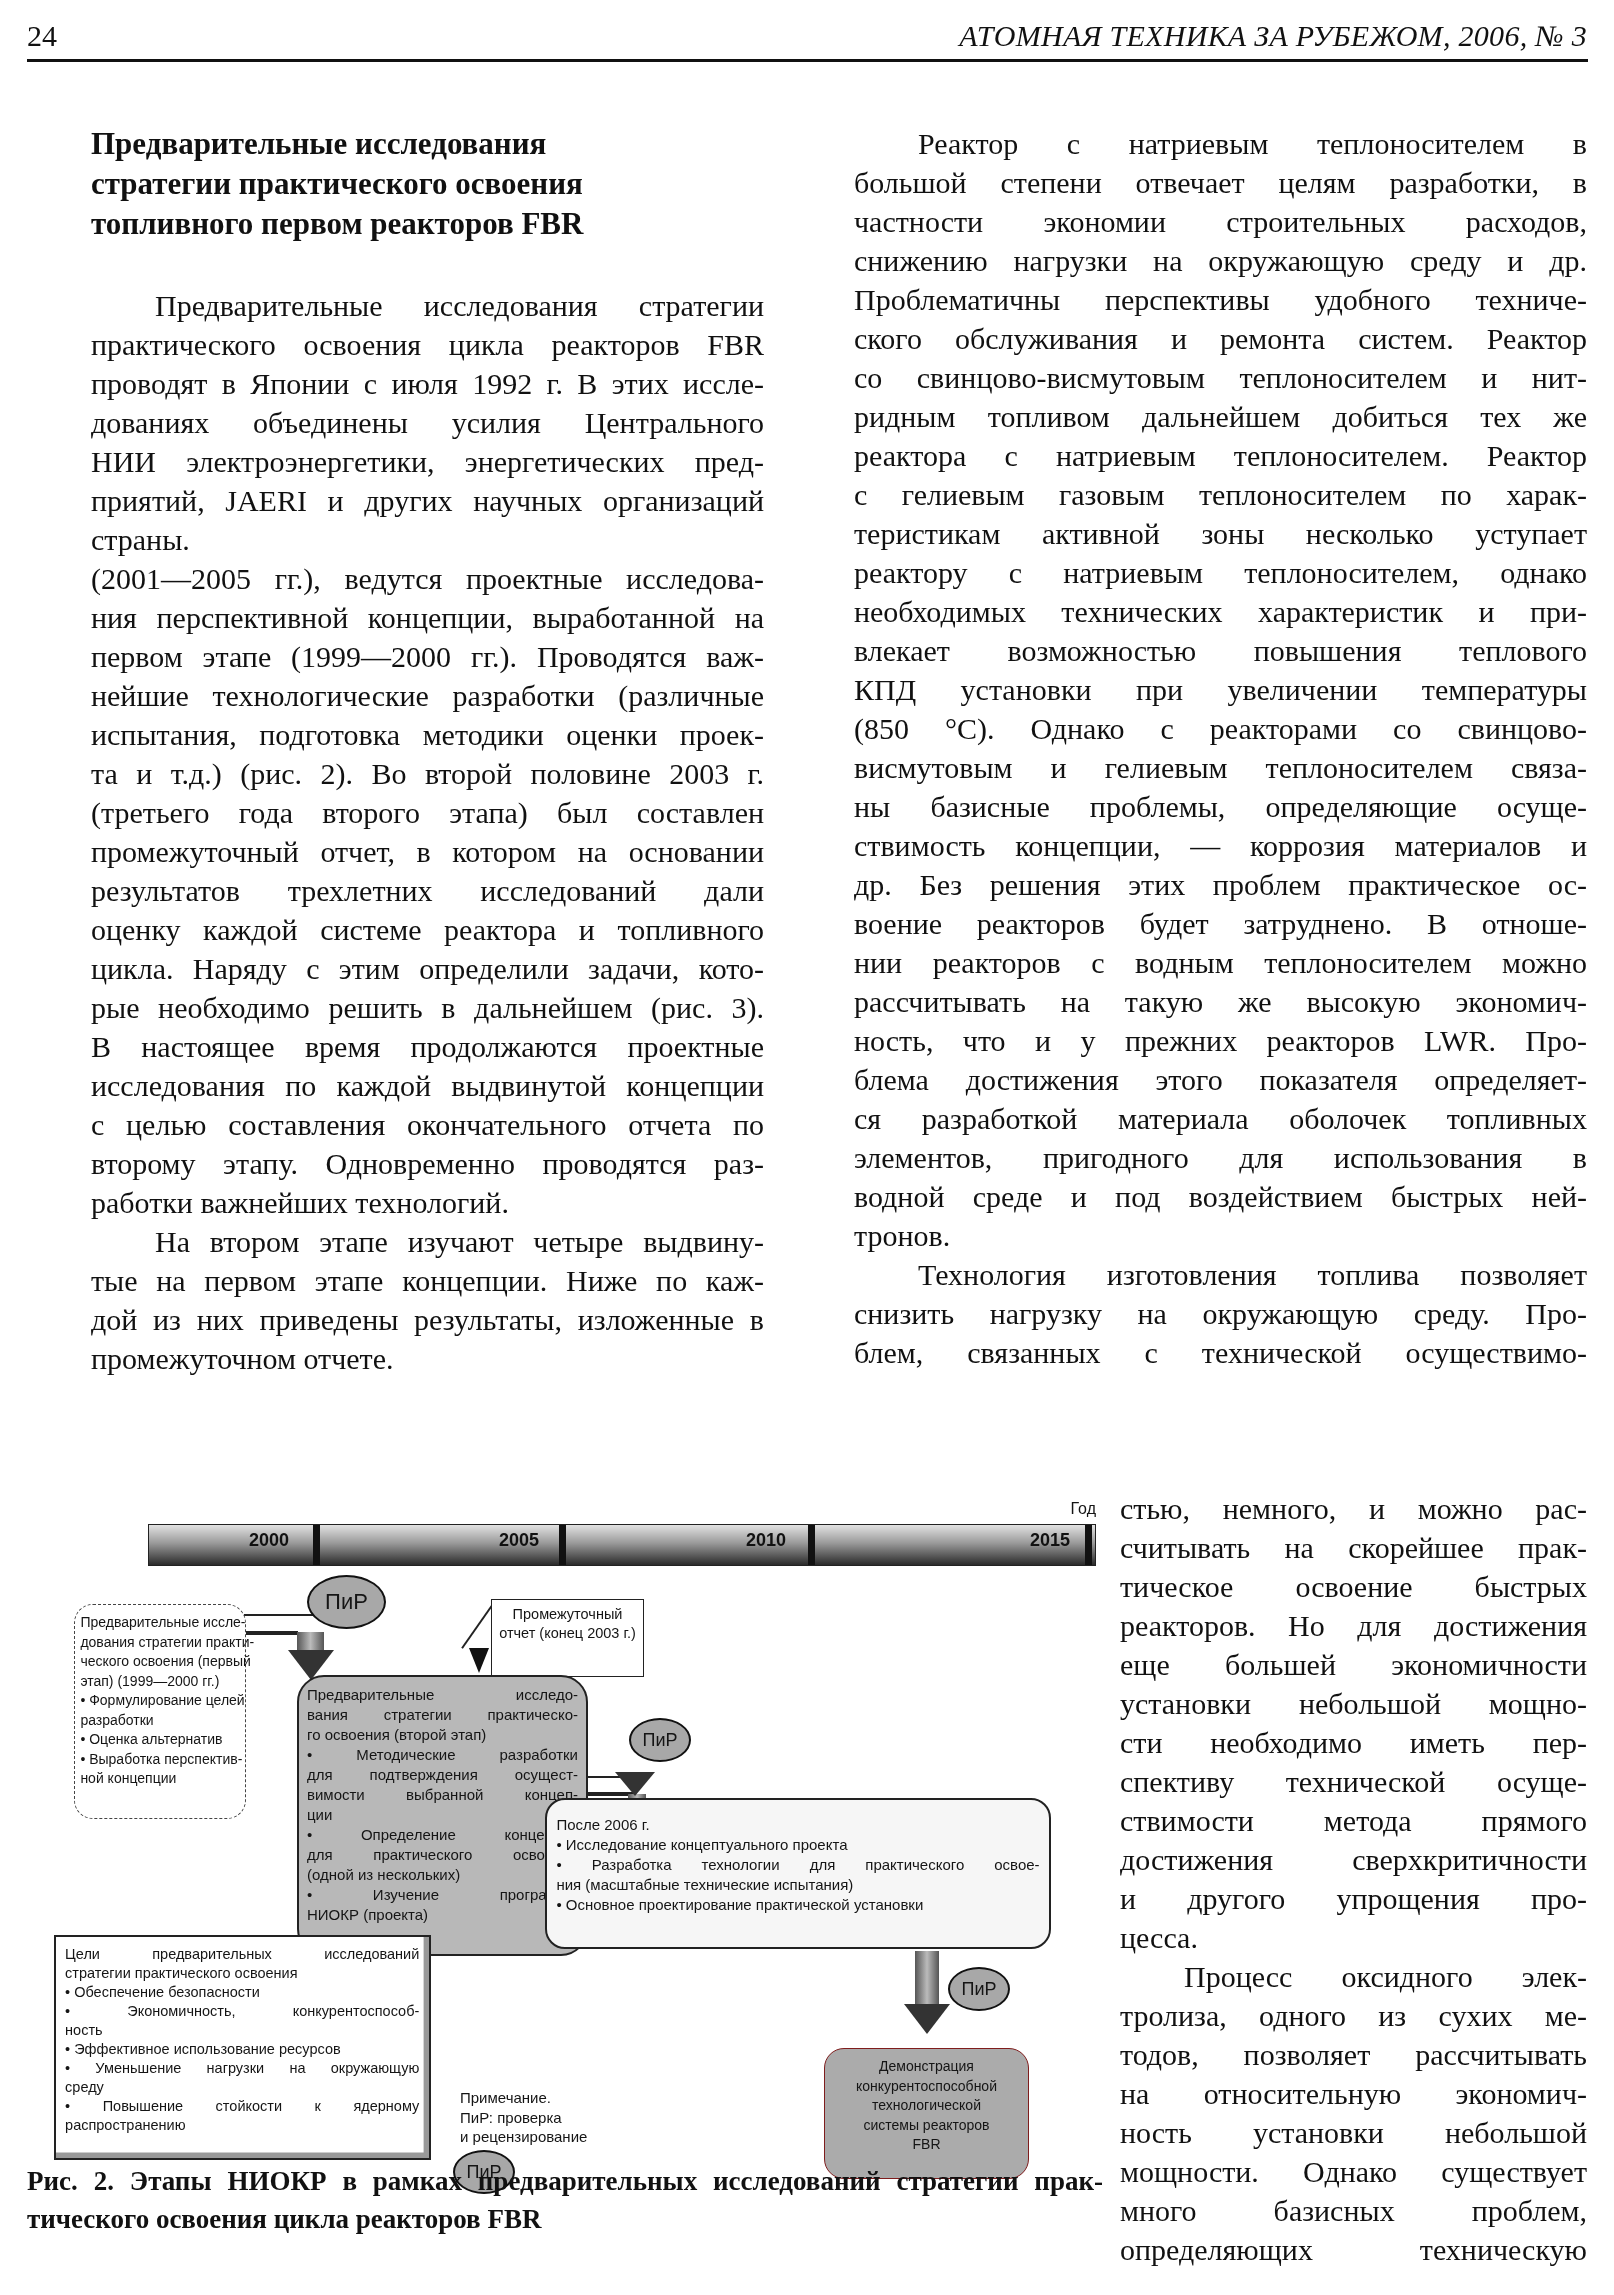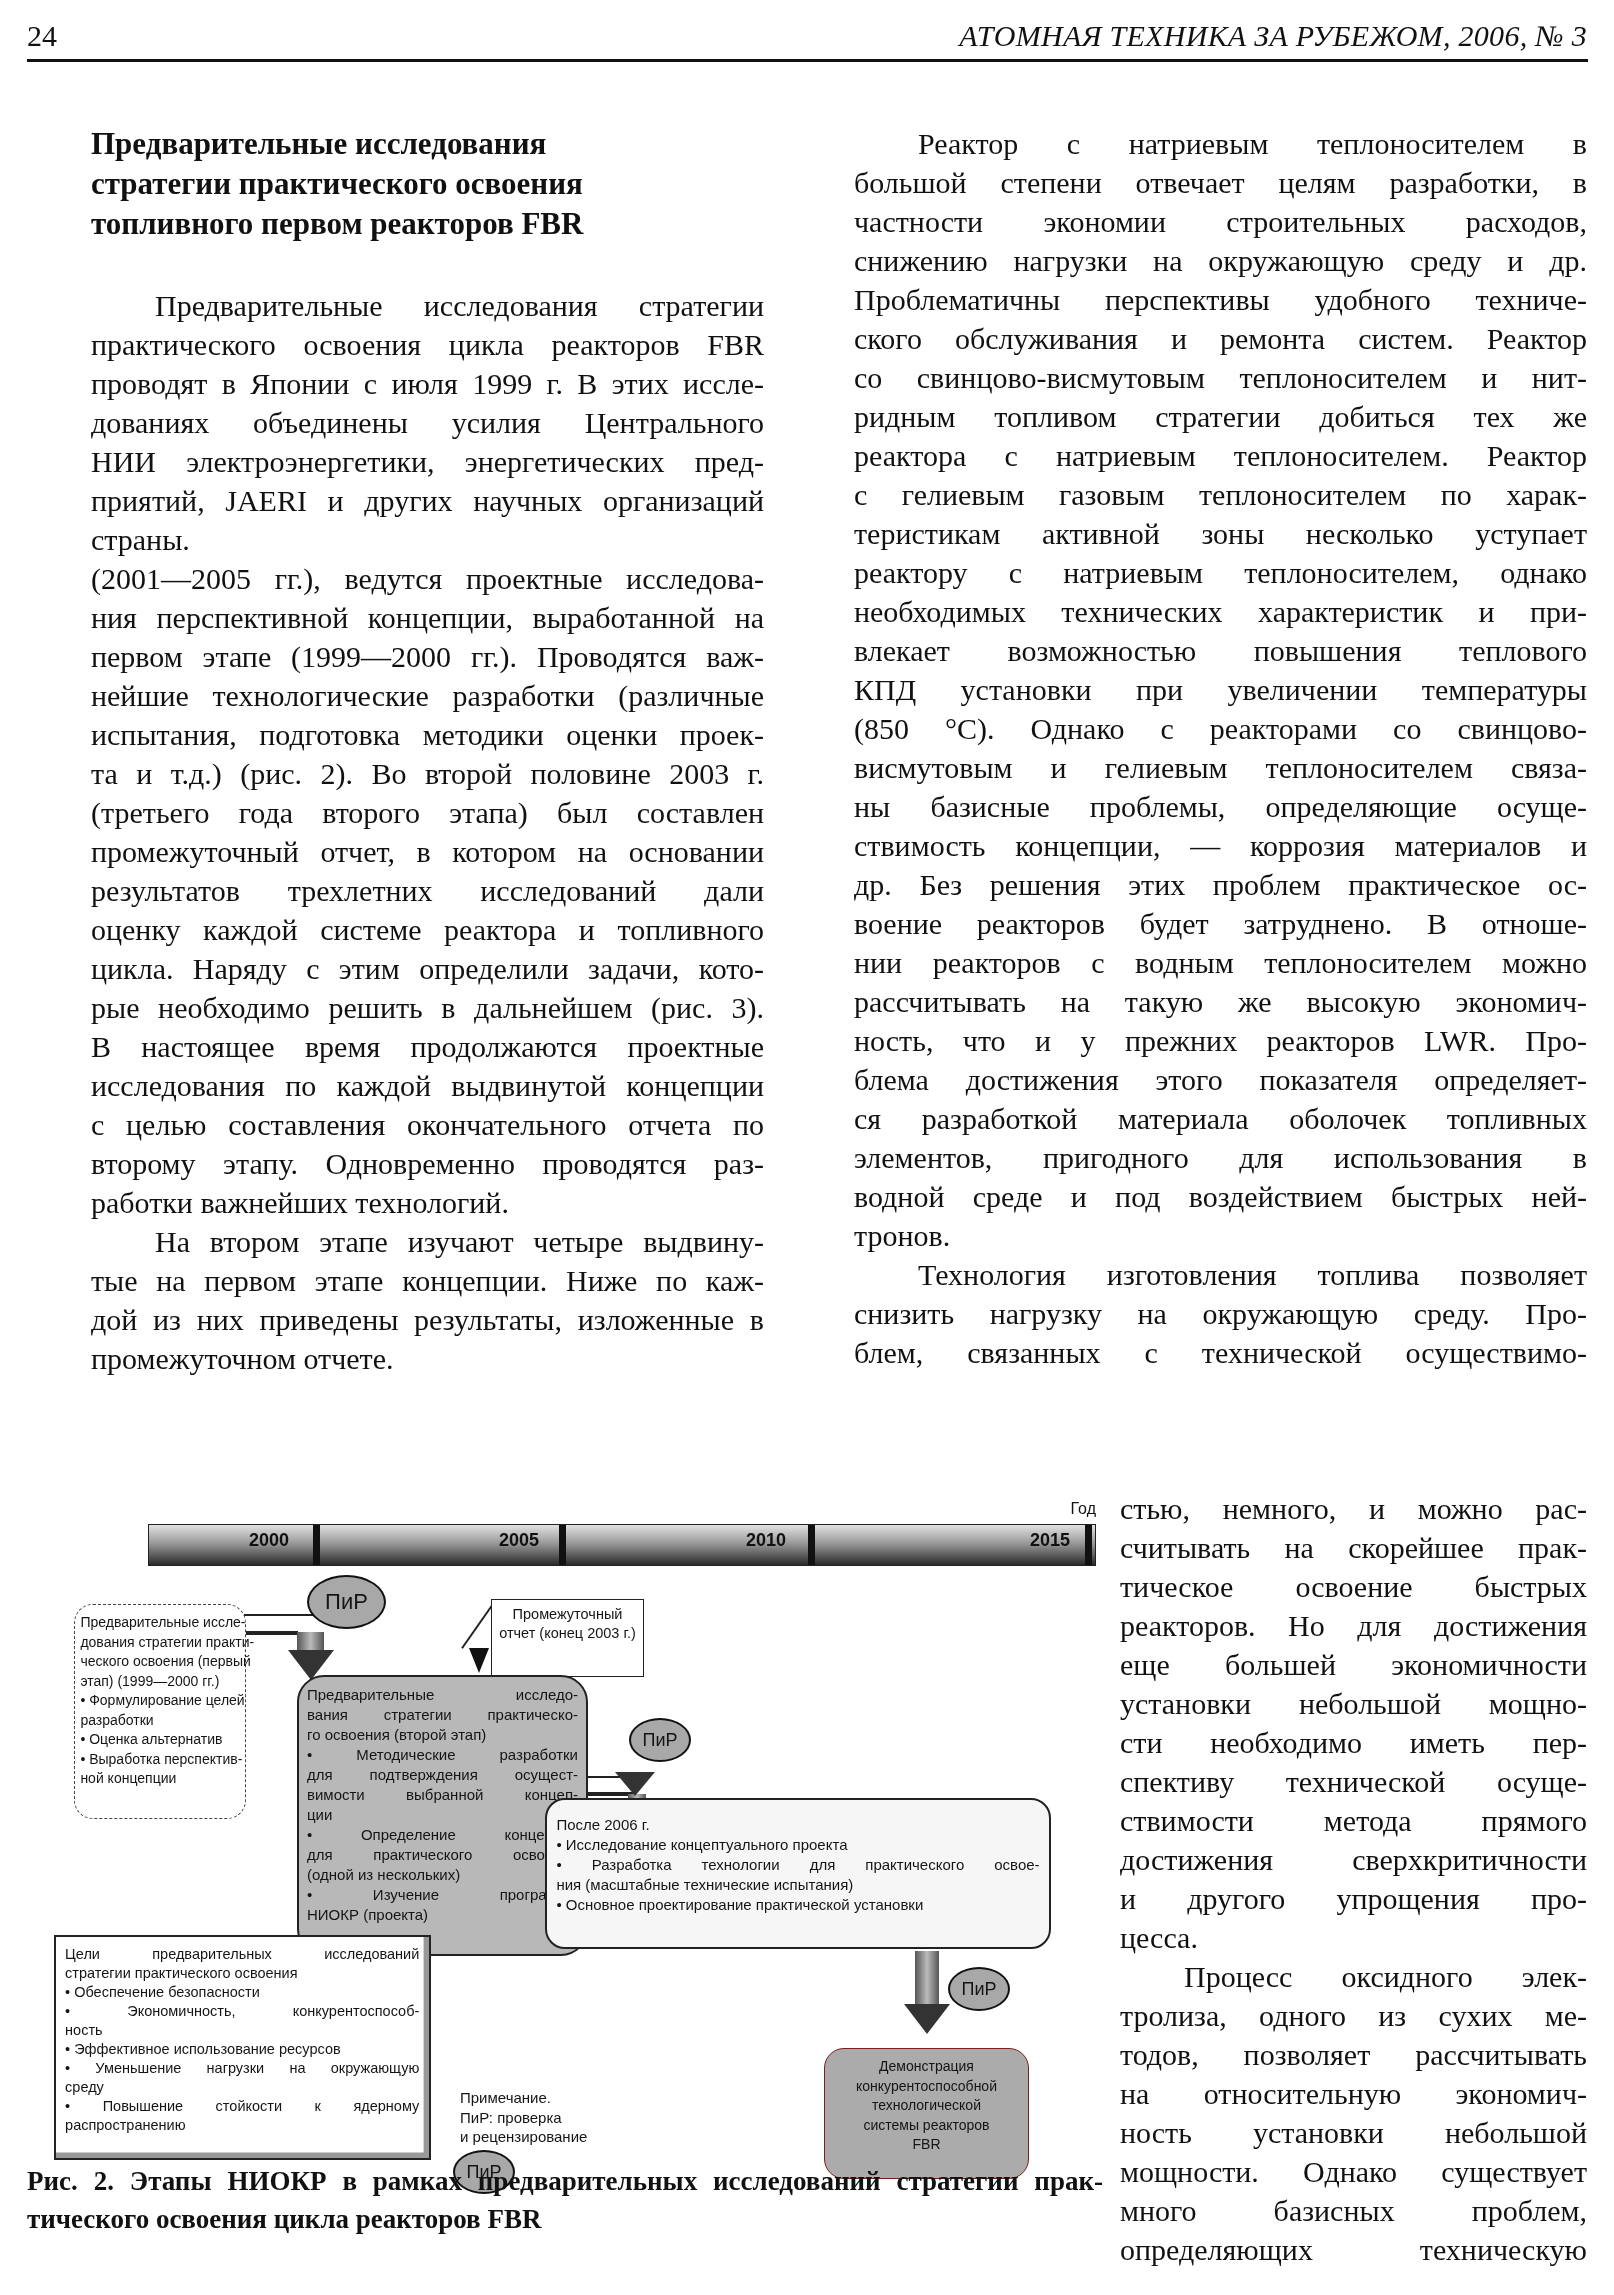--- a/index.html
+++ b/index.html
@@ -58,21 +58,21 @@
 <div class="col col-left">
   <div class="heading" style="padding-left:0;">
     <span class="line">Предварительные исследования</span>
     <span class="line">стратегии практического освоения</span>
     <span class="line">топливного первом реакторов FBR</span>
   </div>
   <div style="height:42px"></div>
   <div id="left-paras">
       <span class="line indent">Предварительные исследования стратегии</span>
       <span class="line">практического освоения цикла реакторов FBR</span>
-      <span class="line">проводят в Японии с июля 1999 г. В этих иссле-</span>
+      <span class="line">проводят в Японии с июля 1992 г. В этих иссле-</span>
       <span class="line">дованиях объединены усилия Центрального</span>
       <span class="line">НИИ электроэнергетики, энергетических пред-</span>
       <span class="line">приятий, JAERI и других научных организаций</span>
       <span class="line last">страны.</span>
       <span class="line">(2001—2005 гг.), ведутся проектные исследова-</span>
       <span class="line">ния перспективной концепции, выработанной на</span>
       <span class="line">первом этапе (1999—2000 гг.). Проводятся важ-</span>
       <span class="line">нейшие технологические разработки (различные</span>
       <span class="line">испытания, подготовка методики оценки проек-</span>
       <span class="line">та и т.д.) (рис. 2). Во второй половине 2003 г.</span>
@@ -96,21 +96,21 @@
 
 <div class="col col-right">
   <div id="right-paras">
       <span class="line indent">Реактор с натриевым теплоносителем в</span>
       <span class="line">большой степени отвечает целям разработки, в</span>
       <span class="line">частности экономии строительных расходов,</span>
       <span class="line">снижению нагрузки на окружающую среду и др.</span>
       <span class="line">Проблематичны перспективы удобного техниче-</span>
       <span class="line">ского обслуживания и ремонта систем. Реактор</span>
       <span class="line">со свинцово-висмутовым теплоносителем и нит-</span>
-      <span class="line">ридным топливом стратегии добиться тех же</span>
+      <span class="line">ридным топливом дальнейшем добиться тех же</span>
       <span class="line">реактора с натриевым теплоносителем. Реактор</span>
       <span class="line">с гелиевым газовым теплоносителем по харак-</span>
       <span class="line">теристикам активной зоны несколько уступает</span>
       <span class="line">реактору с натриевым теплоносителем, однако</span>
       <span class="line">необходимых технических характеристик и при-</span>
       <span class="line">влекает возможностью повышения теплового</span>
       <span class="line">КПД установки при увеличении температуры</span>
       <span class="line">(850 °C). Однако с реакторами со свинцово-</span>
       <span class="line">висмутовым и гелиевым теплоносителем связа-</span>
       <span class="line">ны базисные проблемы, определяющие осуще-</span>

